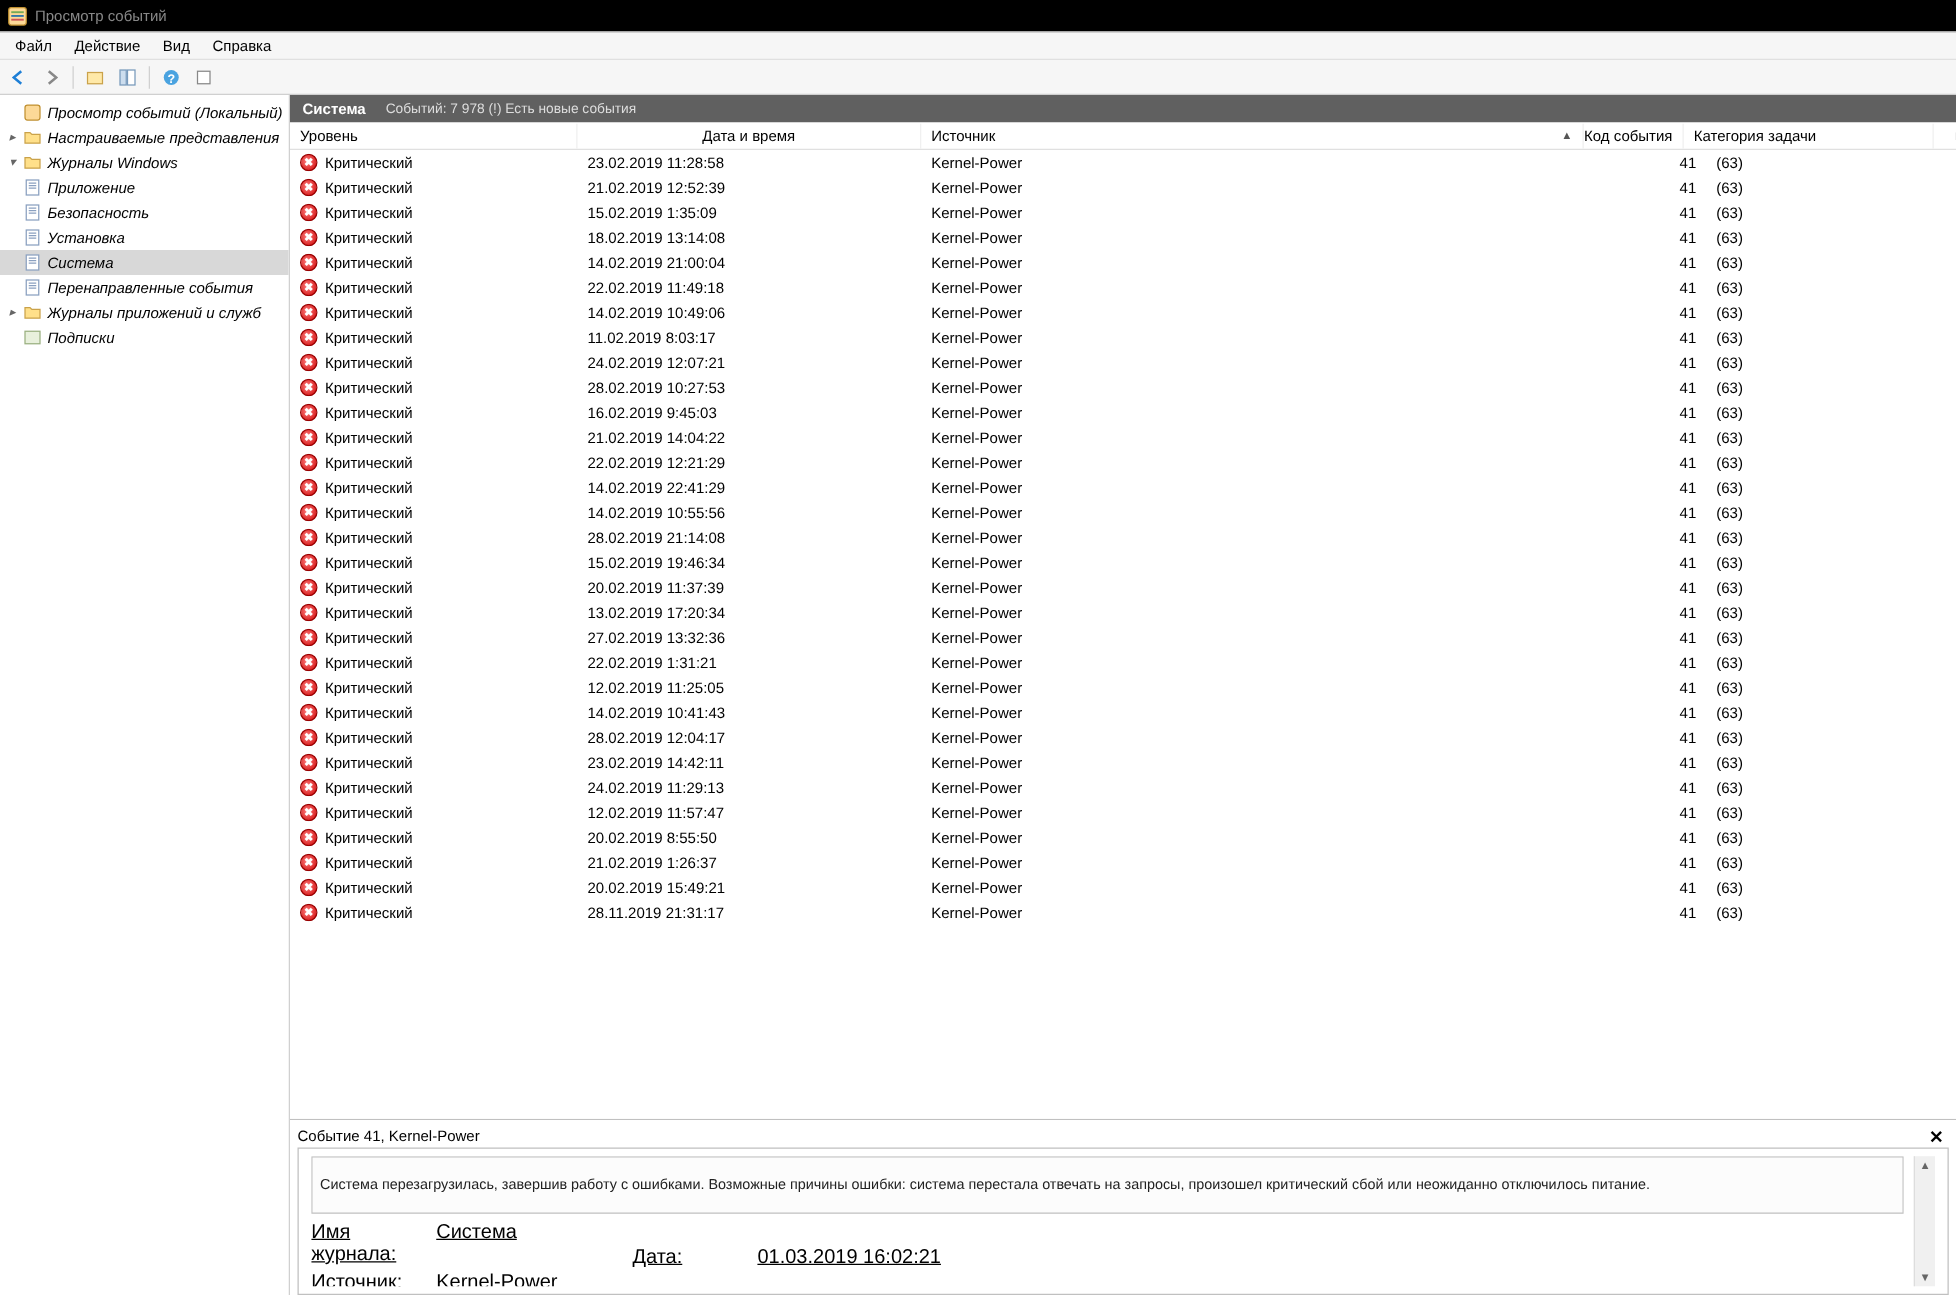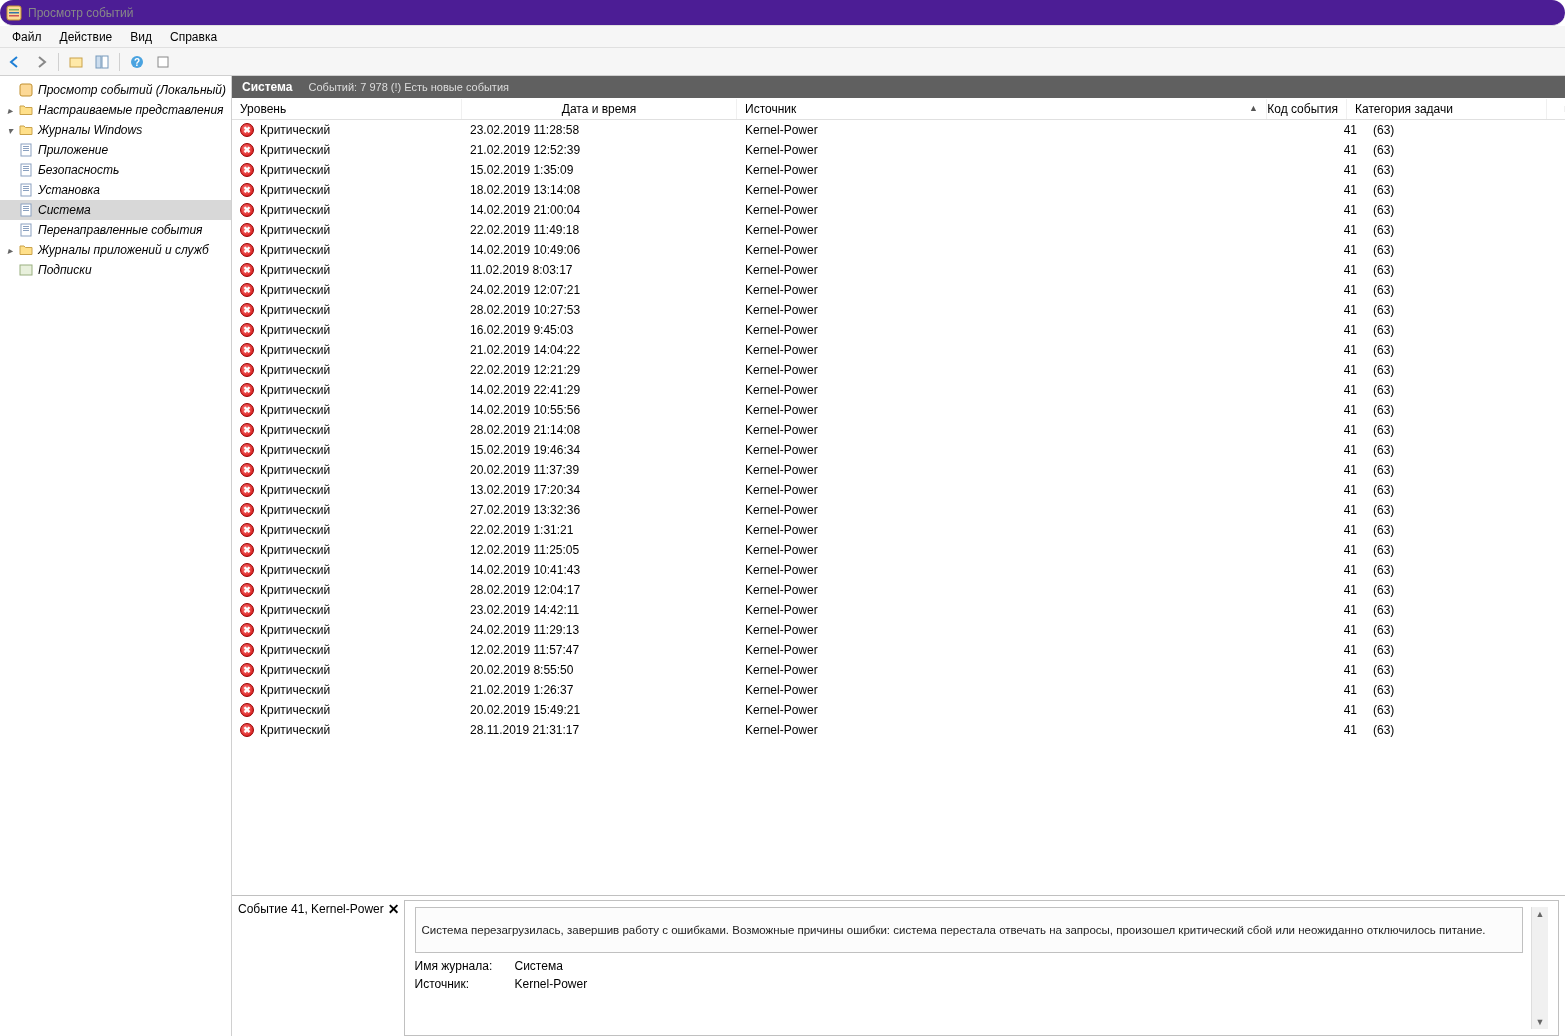--- a/index.html
+++ b/index.html
@@ -10,27 +10,26 @@
     background: #fff;
     color: #000;
     width: 1565px;
     height: 1036px;
     overflow: hidden;
     display: flex;
     flex-direction: column;
   }
   .titlebar {
     height: 26px;
-    background: #4c1d95;
+    background: #000000;
     border-bottom: 1px solid #e0e0e0;
     display: flex;
     align-items: center;
     padding: 0 6px;
     gap: 6px;
-    border-radius: 13px;
   }
   .titlebar .app-icon {
     width: 16px; height: 16px;
     display:flex;align-items:center;justify-content:center;
   }
   .titlebar .title { color: #888; font-size: 12px; }
   .menubar {
     height: 22px;
     display: flex;
     align-items: center;
@@ -163,21 +162,21 @@
     width:14px;height:14px;border-radius:50%;
     background:radial-gradient(circle at 5px 5px,#ff8080,#cc0000);
     display:flex;align-items:center;justify-content:center;
     color:#fff;font-size:9px;font-weight:bold;
     flex-shrink:0;
     border:1px solid #990000;
   }
   .details-pane {
     height:140px;
     display:flex;
-    flex-direction:row;
+    flex-direction:column;
     background:#fff;
     padding:4px 6px 0 6px;
     position:relative;
   }
   .details-header {
     display:flex;
     justify-content:space-between;
     align-items:center;
     height:18px;
     font-size:12px;
@@ -220,21 +219,22 @@
   .details-desc {
     border:1px solid #c0c0c0;
     padding:16px 6px;
     font-size:11.5px;
     color:#222;
     background:#fcfcfc;
   }
   .details-meta {
     display:flex;
     gap:60px;
-    font-size:12px;
+    font-size:16px;
+    text-decoration:underline;
   }
   .meta-col { display:flex; flex-direction:column; gap:4px; }
   .meta-row { display:flex; gap:10px; }
   .meta-label { width:90px; }
   .vscroll-stub {
     width:17px;
     background:#f0f0f0;
     border-left:1px solid #ddd;
     display:flex;align-items:center;justify-content:center;
   }
@@ -788,20 +788,27 @@
             <div class="meta-col">
               <div class="meta-row">
                   <span class="meta-label">Имя журнала:</span>
                   <span>Система</span>
                 </div>
               <div class="meta-row">
                   <span class="meta-label">Источник:</span>
                   <span>Kernel-Power</span>
                 </div>
             </div>
+            <div class="meta-col">
+              <div class="meta-row" style="height:16px;"></div>
+              <div class="meta-row">
+                  <span class="meta-label">Дата:</span>
+                  <span>01.03.2019 16:02:21</span>
+                </div>
+            </div>
           </div>
         </div>
         <div class="vscroll-stub">
           <div style="display:flex;flex-direction:column;justify-content:space-between;height:100%;align-items:center;">
             <span class="arrow">▲</span>
             <span class="arrow">▼</span>
           </div>
         </div>
       </div>
     </div>

